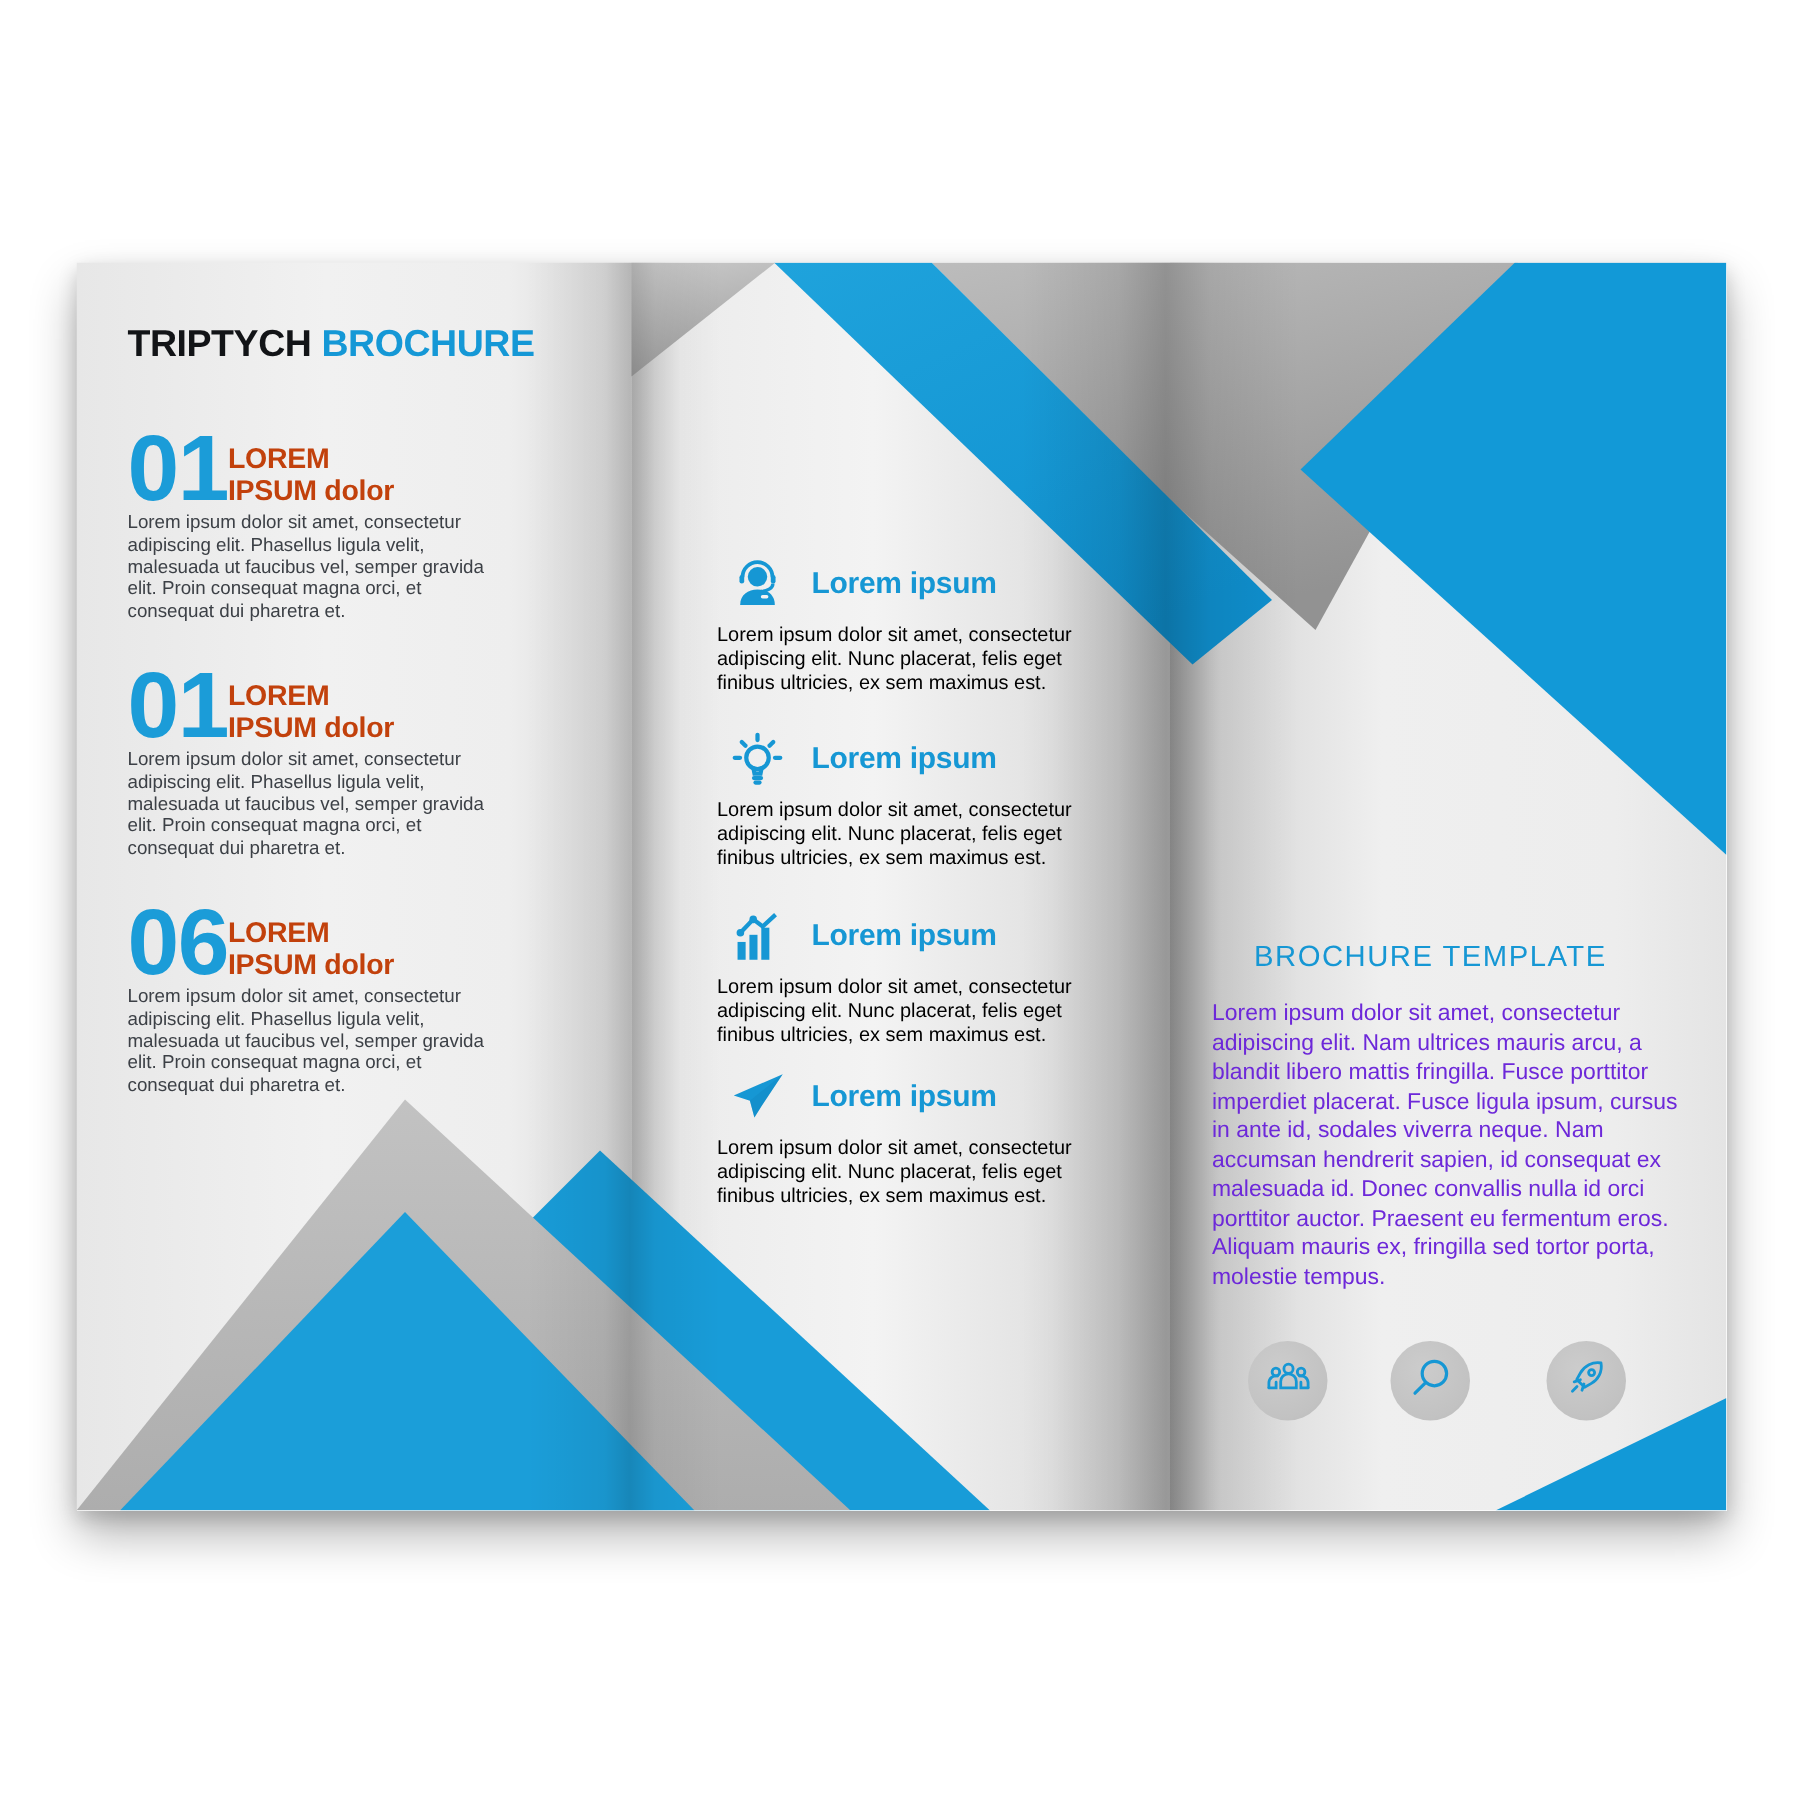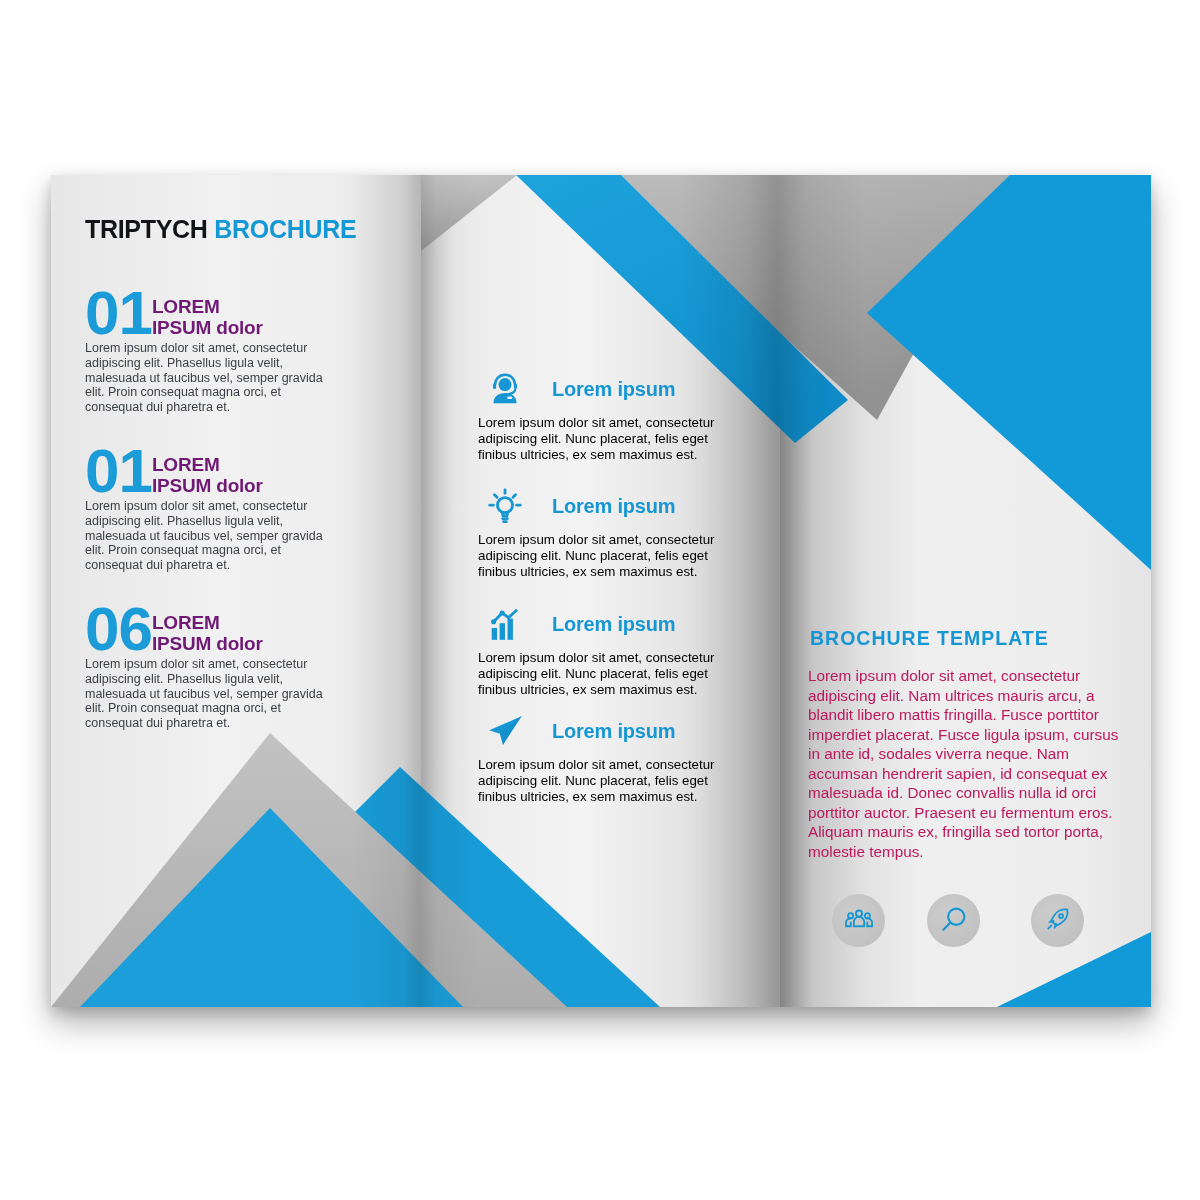--- a/index.html
+++ b/index.html
@@ -23,35 +23,35 @@
   .fold1{left:300px;width:130px;background:linear-gradient(90deg,rgba(0,0,0,0) 0%,rgba(0,0,0,0.06) 40%,rgba(0,0,0,0.15) 53%,rgba(0,0,0,0.05) 66%,rgba(0,0,0,0) 100%);}
   .fold2{left:630px;width:185px;background:linear-gradient(90deg,rgba(0,0,0,0) 0%,rgba(0,0,0,0.09) 35%,rgba(0,0,0,0.20) 52%,rgba(0,0,0,0.08) 68%,rgba(0,0,0,0) 100%);}
 
   
   .lp-title{position:absolute;left:34px;top:40px;font-size:25px;font-weight:800;letter-spacing:-0.3px;color:#121417;white-space:nowrap;}
   .lp-title .accent{color:#1598d6;}
   .sec{position:absolute;left:34px;width:242px;}
   .sec-1{top:113px;} .sec-2{top:271px;} .sec-3{top:429px;}
   .sec-row{display:flex;align-items:flex-end;}
   .sec-num{font-size:62px;font-weight:700;line-height:50px;letter-spacing:-1px;color:#1b9cd8;}
-  .sec-head{font-size:19px;font-weight:700;line-height:20.5px;color:#701a75;letter-spacing:-0.2px;}
+  .sec-head{font-size:19px;font-weight:700;line-height:20.5px;color:#c2410c;letter-spacing:-0.2px;}
   .sec-body{margin-top:3px;font-size:12.5px;line-height:14.8px;color:#3c4046;}
 
   
   .mi{position:absolute;left:427px;width:258px;}
   .mi-1{top:193px;} .mi-2{top:310px;} .mi-3{top:428px;} .mi-4{top:535px;}
-  .mi-row{display:flex;align-items:center;gap:26px;padding-left:6px;}
+  .mi-row{display:flex;align-items:center;gap:15px;padding-left:6px;}
   .mi-icon{width:42px;height:42px;flex:0 0 42px;display:flex;align-items:center;justify-content:center;}
   .mi-title{font-size:20px;font-weight:700;color:#1697d4;letter-spacing:-0.2px;}
   .mi-body{margin-top:5px;font-size:13.3px;line-height:16.2px;color:#000000;}
 
   
   .biz-title{position:absolute;left:759px;top:403px;font-size:33px;font-weight:700;letter-spacing:1px;color:#17191c;}
-  .biz-sub{position:absolute;left:759px;top:452px;font-size:19.5px;font-weight:700;letter-spacing:1px;color:#1697d4;}
-  .biz-body{position:absolute;left:757px;top:491px;width:314px;font-size:15.3px;line-height:19.5px;color:#be185d;}
+  .biz-sub{position:absolute;left:785px;top:452px;font-size:19.5px;font-weight:400;letter-spacing:1px;color:#1697d4;}
+  .biz-body{position:absolute;left:757px;top:491px;width:314px;font-size:15.3px;line-height:19.5px;color:#6d28d9;}
   .circle{position:absolute;top:719px;width:53px;height:53px;border-radius:50%;
     background:radial-gradient(circle at 40% 35%, #cccccc 0%, #c2c2c2 70%, #b9b9b9 100%);
     display:flex;align-items:center;justify-content:center;}
   .circle-1{left:781px;} .circle-2{left:876px;} .circle-3{left:980px;}
 </style>
 </head>
 <body>
 
 <div class="canvas">
   <div class="brochure">

